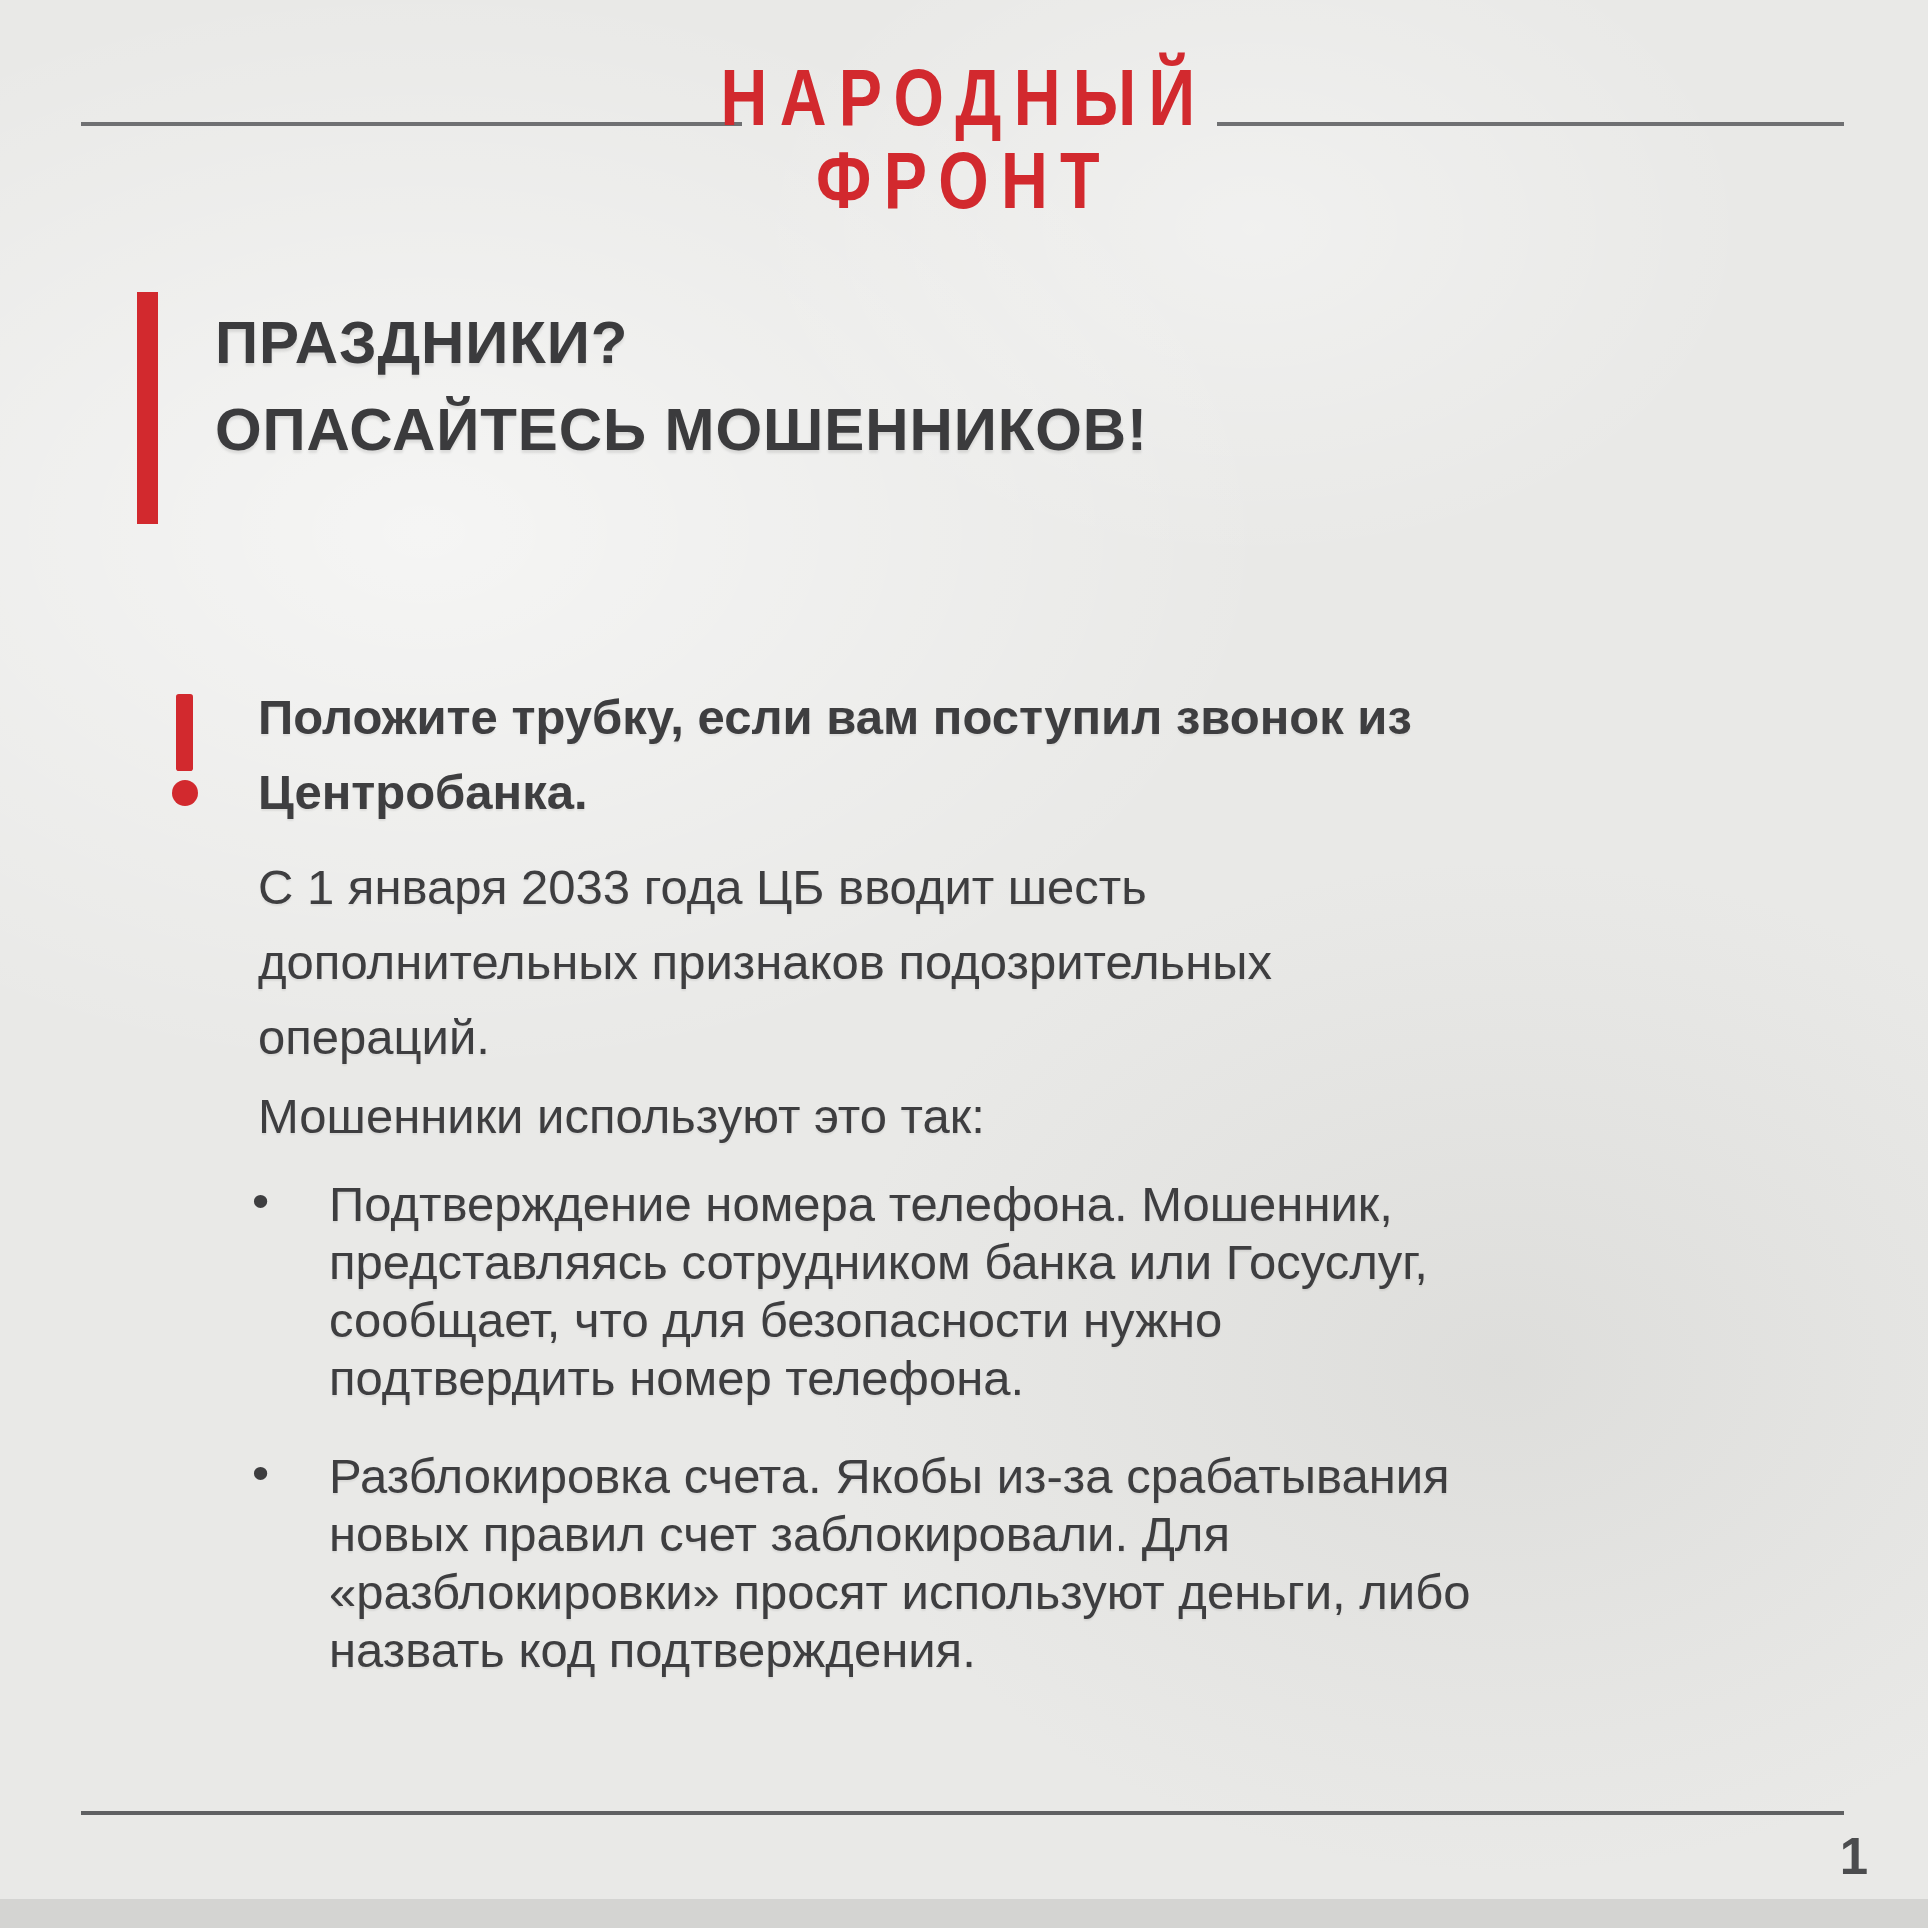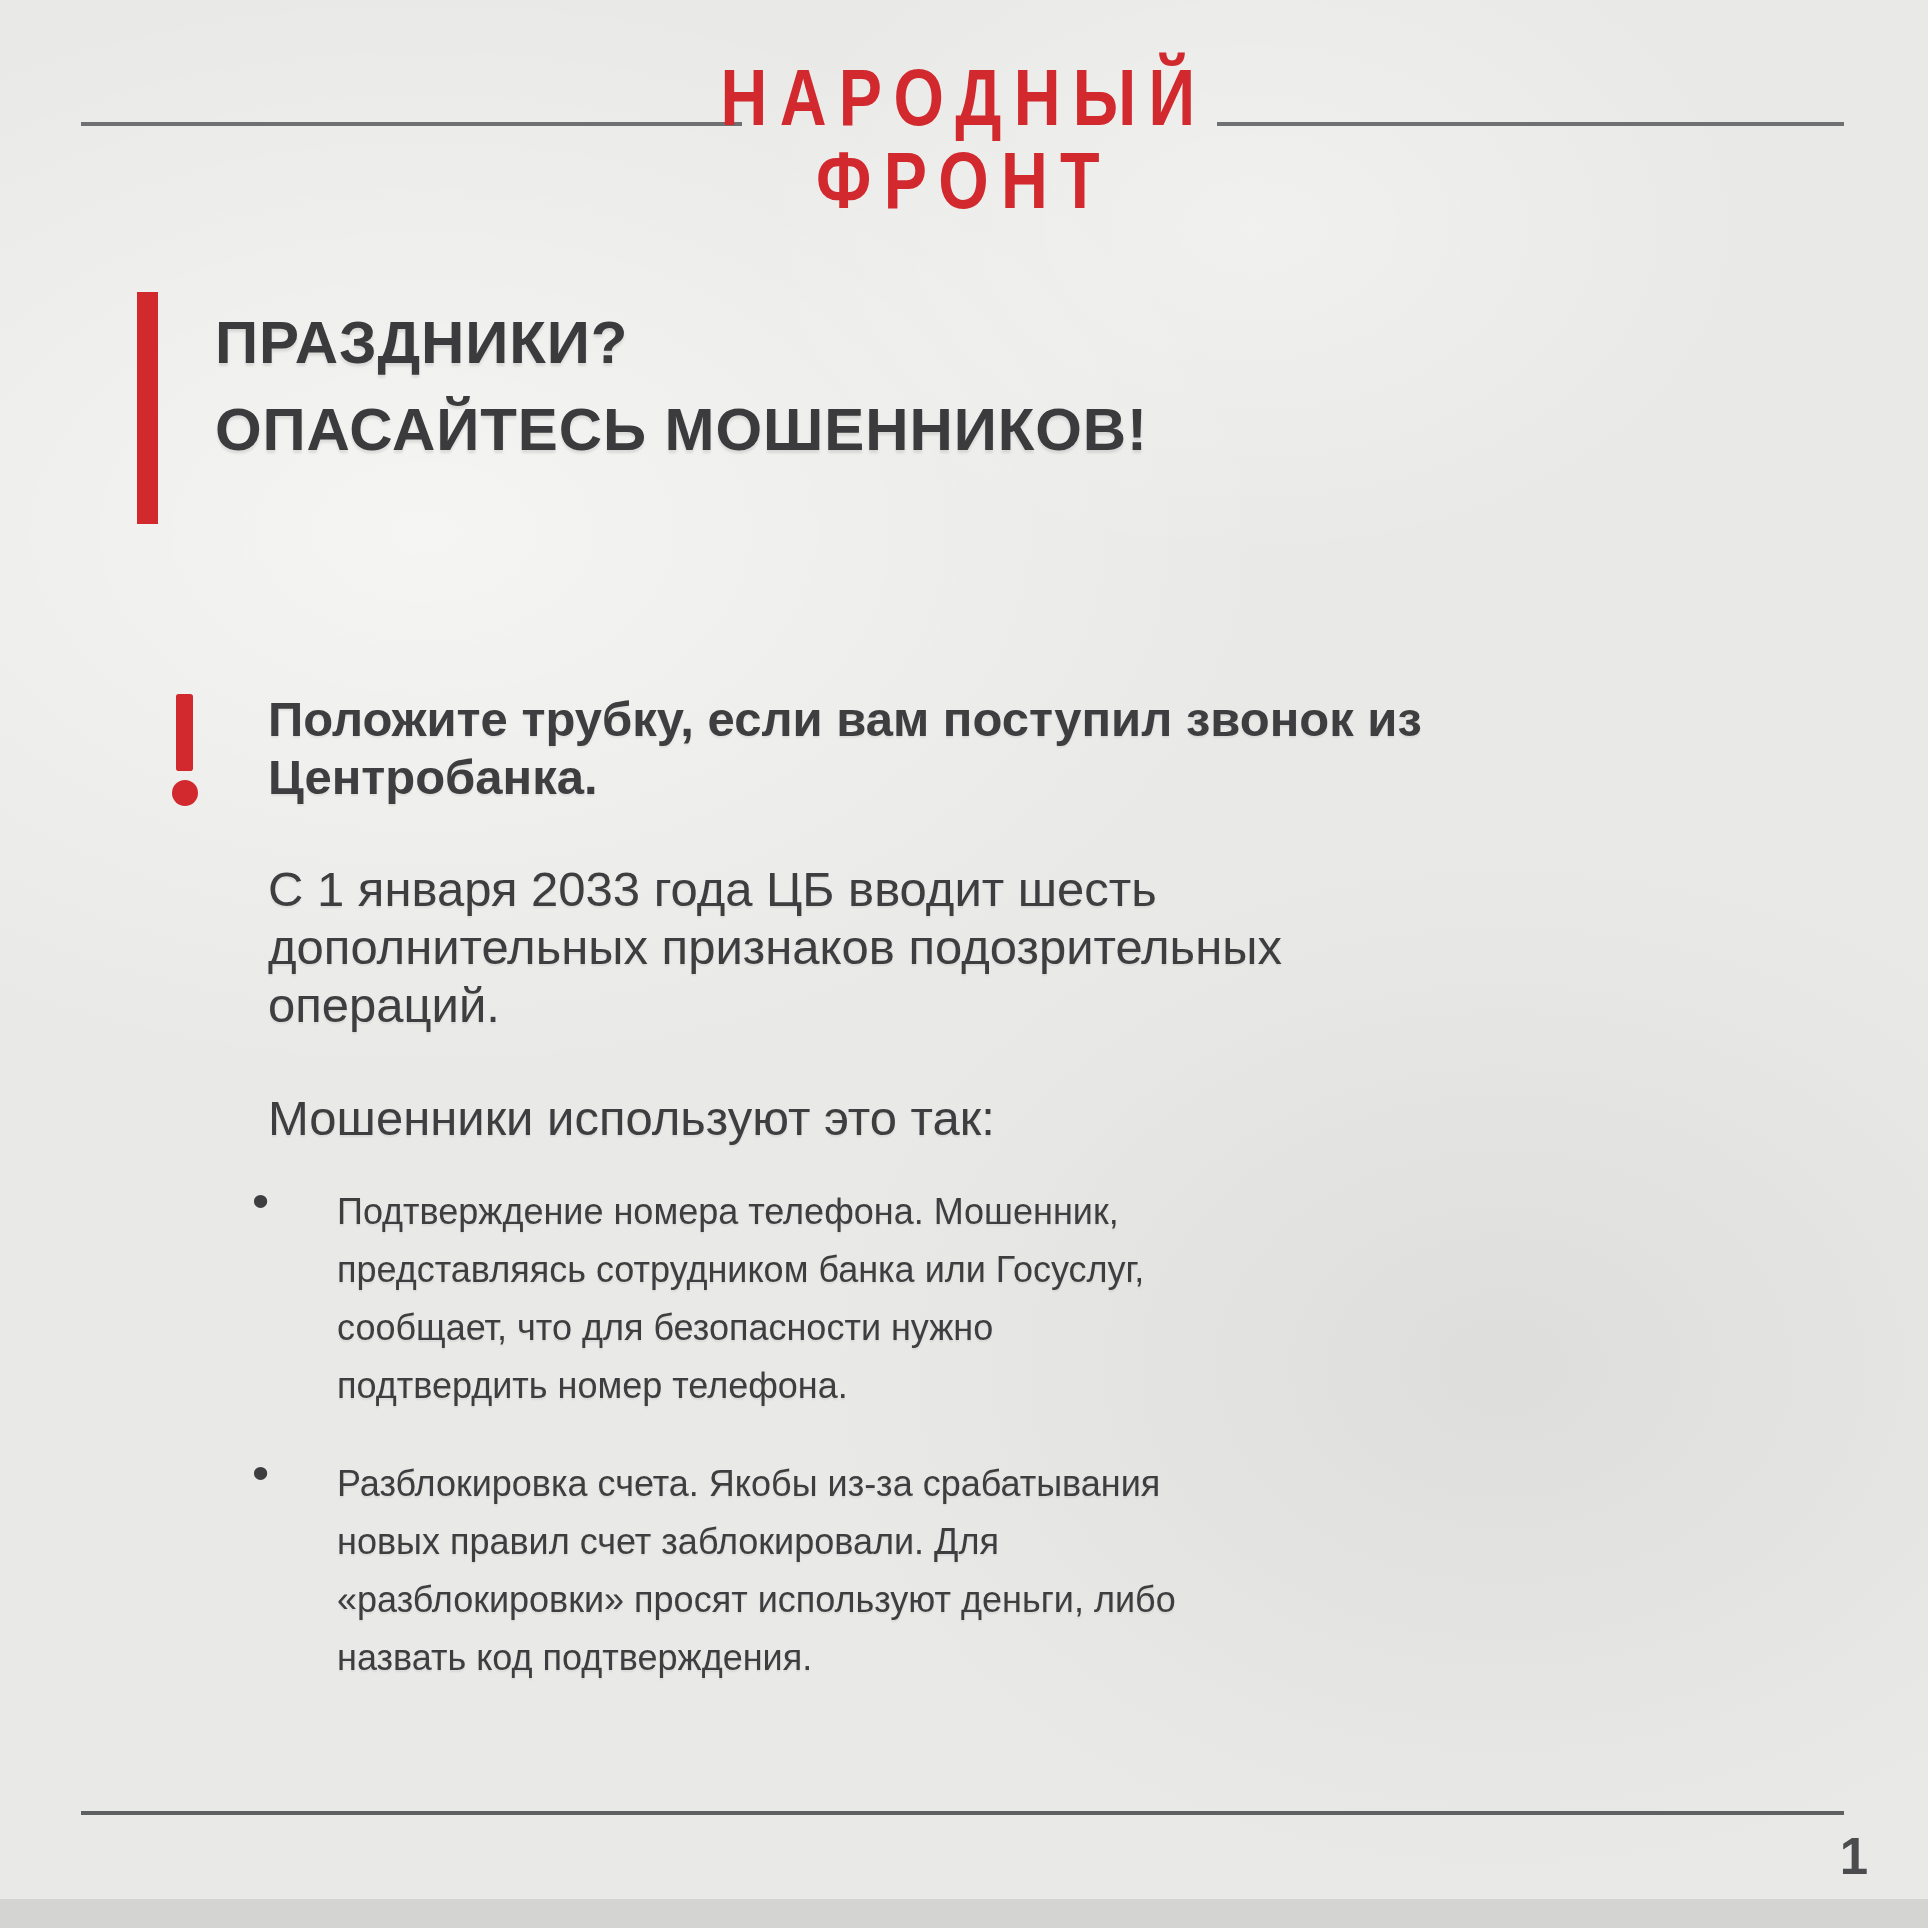--- a/index.html
+++ b/index.html
@@ -40,37 +40,37 @@
     letter-spacing:0.9px;color:#3b3b3d;
     white-space:pre-line;
     text-shadow:0 2.8px 2.8px rgba(0,0,0,0.10);
   }
   
   .excl{position:absolute;left:172px;top:694px;width:26px;}
   .excl-bar{width:17px;height:77px;margin-left:3.8px;background:#d2292e;border-radius:2.8px;}
   .excl-dot{width:26px;height:26px;margin-top:8.5px;background:#d2292e;border-radius:50%;}
   
   .txt{
-    position:absolute;left:252px;margin:16px;
-    font-size:49px;line-height:58px;
+    position:absolute;left:252px;margin:6px;
+    font-size:49px;line-height:75px;
     color:#3e3e40;white-space:pre-line;
     text-shadow:0 1.9px 1.9px rgba(0,0,0,0.07);
   }
   .intro{top:674px;font-weight:800;}
   .para-1{top:844px;font-weight:500;}
   .para-2{top:1073px;font-weight:500;}
   .bullet{position:absolute;left:252px;display:flex;align-items:flex-start;}
   .bullet-1{top:1171px;}
   .bullet-2{top:1443px;}
   .bullet .marker{
     flex:0 0 73px;width:73px;
     font-size:49px;line-height:58px;font-weight:500;color:#3e3e40;
   }
   .bullet p{
-    margin:12px;font-size:36px;line-height:58px;font-weight:500;
+    margin:4px;font-size:49px;line-height:58px;font-weight:500;
     color:#3e3e40;white-space:pre-line;
     text-shadow:0 1.9px 1.9px rgba(0,0,0,0.07);
   }
   
   .bottom-rule{left:81px;top:1811px;width:1763px;background:#5f6062;}
   .page-num{
     position:absolute;right:60px;top:1827px;
     font-size:51px;font-weight:800;color:#4b4c4e;
   }
 </style>

